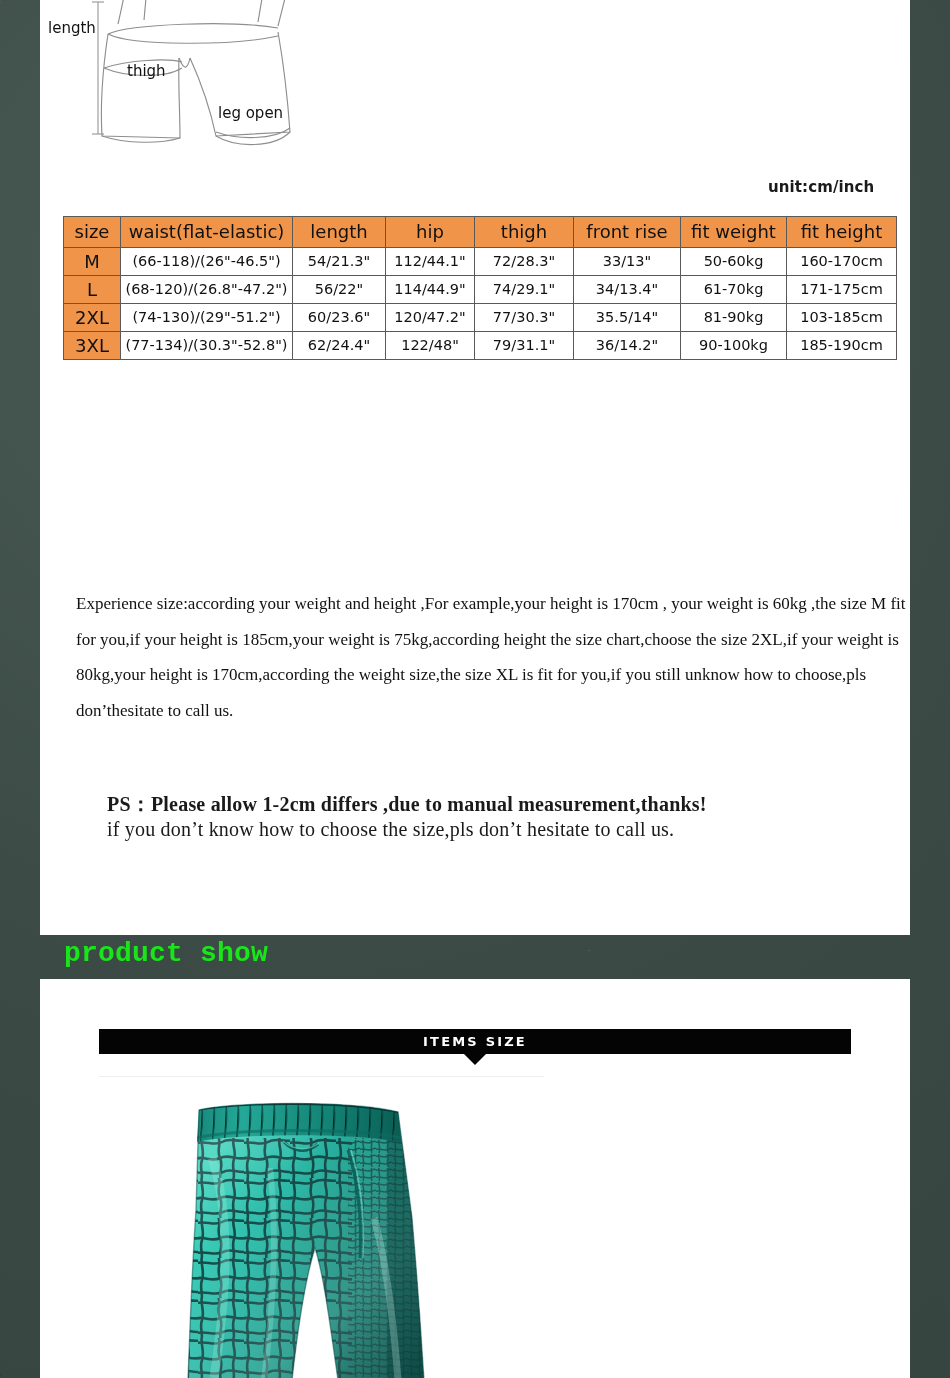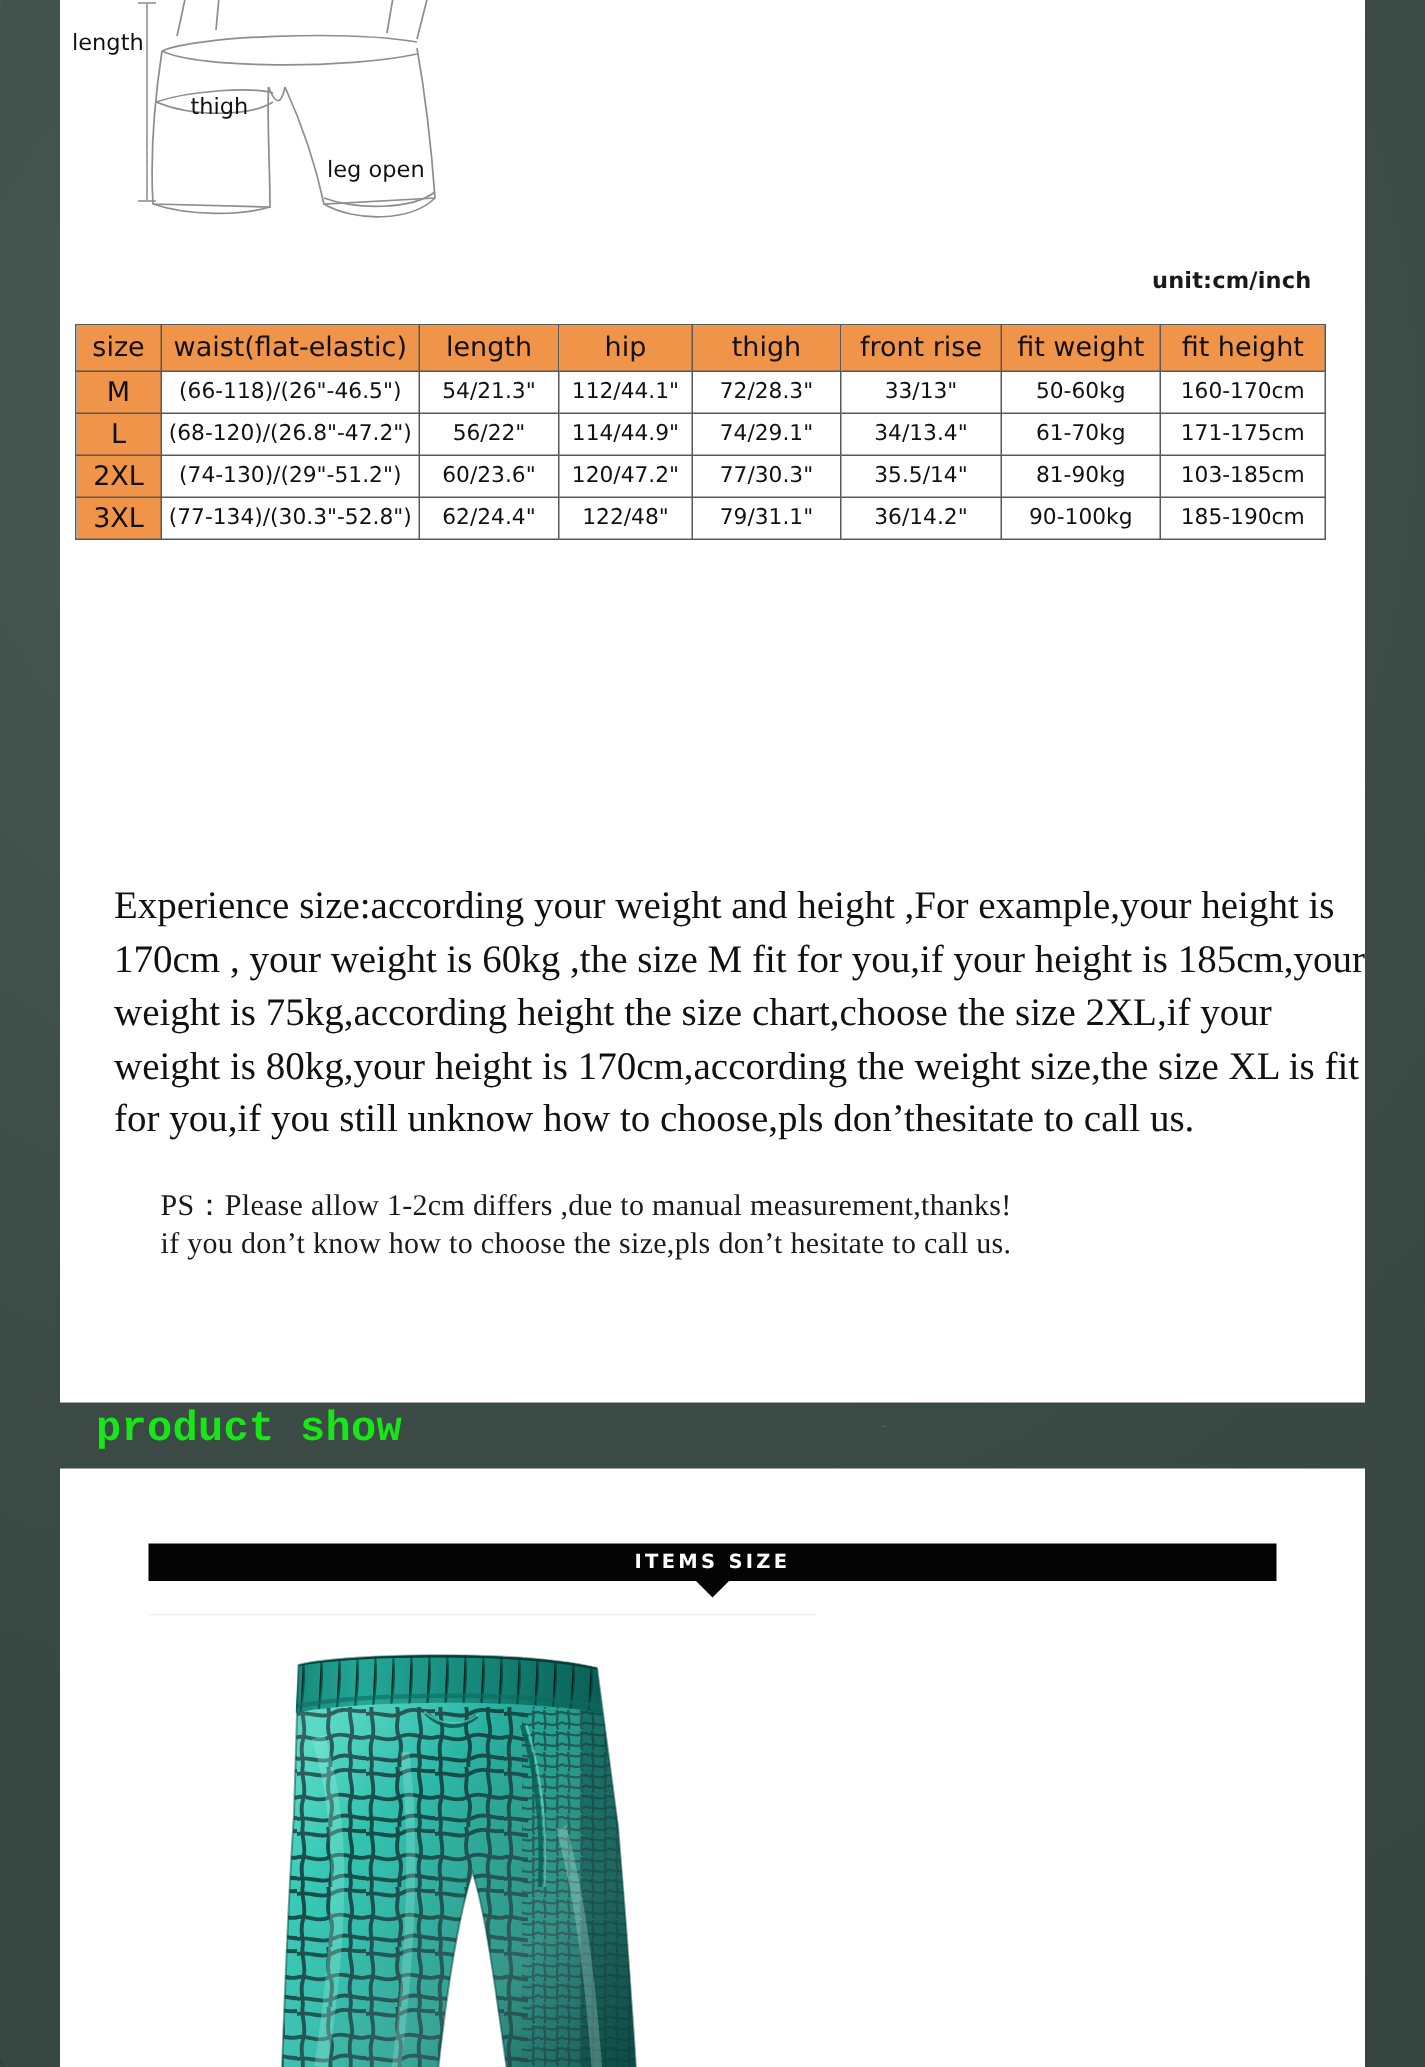--- a/index.html
+++ b/index.html
@@ -104,23 +104,24 @@
     font-size: 15px;
     font-weight: 600;
     color: #1a1a1a;
     letter-spacing: .1px;
     font-family: "DejaVu Sans", sans-serif;
   }
 
   
   #size-table-wrap {
     position: absolute;
-    left: 50px;
+    left: 40px;
     top: 216px;
     width: 833px;
+    padding-left: 23px;
   }
   table.size-table {
     border-collapse: collapse;
     width: 833px;
     table-layout: fixed;
     font-family: "DejaVu Sans", sans-serif;
   }
   table.size-table td, table.size-table th {
     border: 1px solid #595959;
     text-align: center;
@@ -155,37 +156,37 @@
   .col-fitweight { width: 106px; }
   .col-fitheight { width: 110px; }
 
   
   #experience-para {
     position: absolute;
     left: 76px;
     top: 586px;
     width: 836px;
     font-family: "Liberation Serif", serif;
-    font-size: 26px;
+    font-size: 17px;
     line-height: 35.5px;
     color: #111111;
   }
   #ps-block {
     position: absolute;
     left: 107px;
     top: 792px;
     width: 800px;
     font-family: "Liberation Serif", serif;
     color: #1a1a1a;
   }
   #ps-line1 {
     font-size: 20px;
     line-height: 25px;
     letter-spacing: .2px;
-    font-weight: 400;
+    font-weight: 700;
   }
   #ps-line2 {
     font-size: 20px;
     line-height: 25px;
     letter-spacing: .2px;
     font-weight: 400;
   }
 
   
   #items-size-banner {

